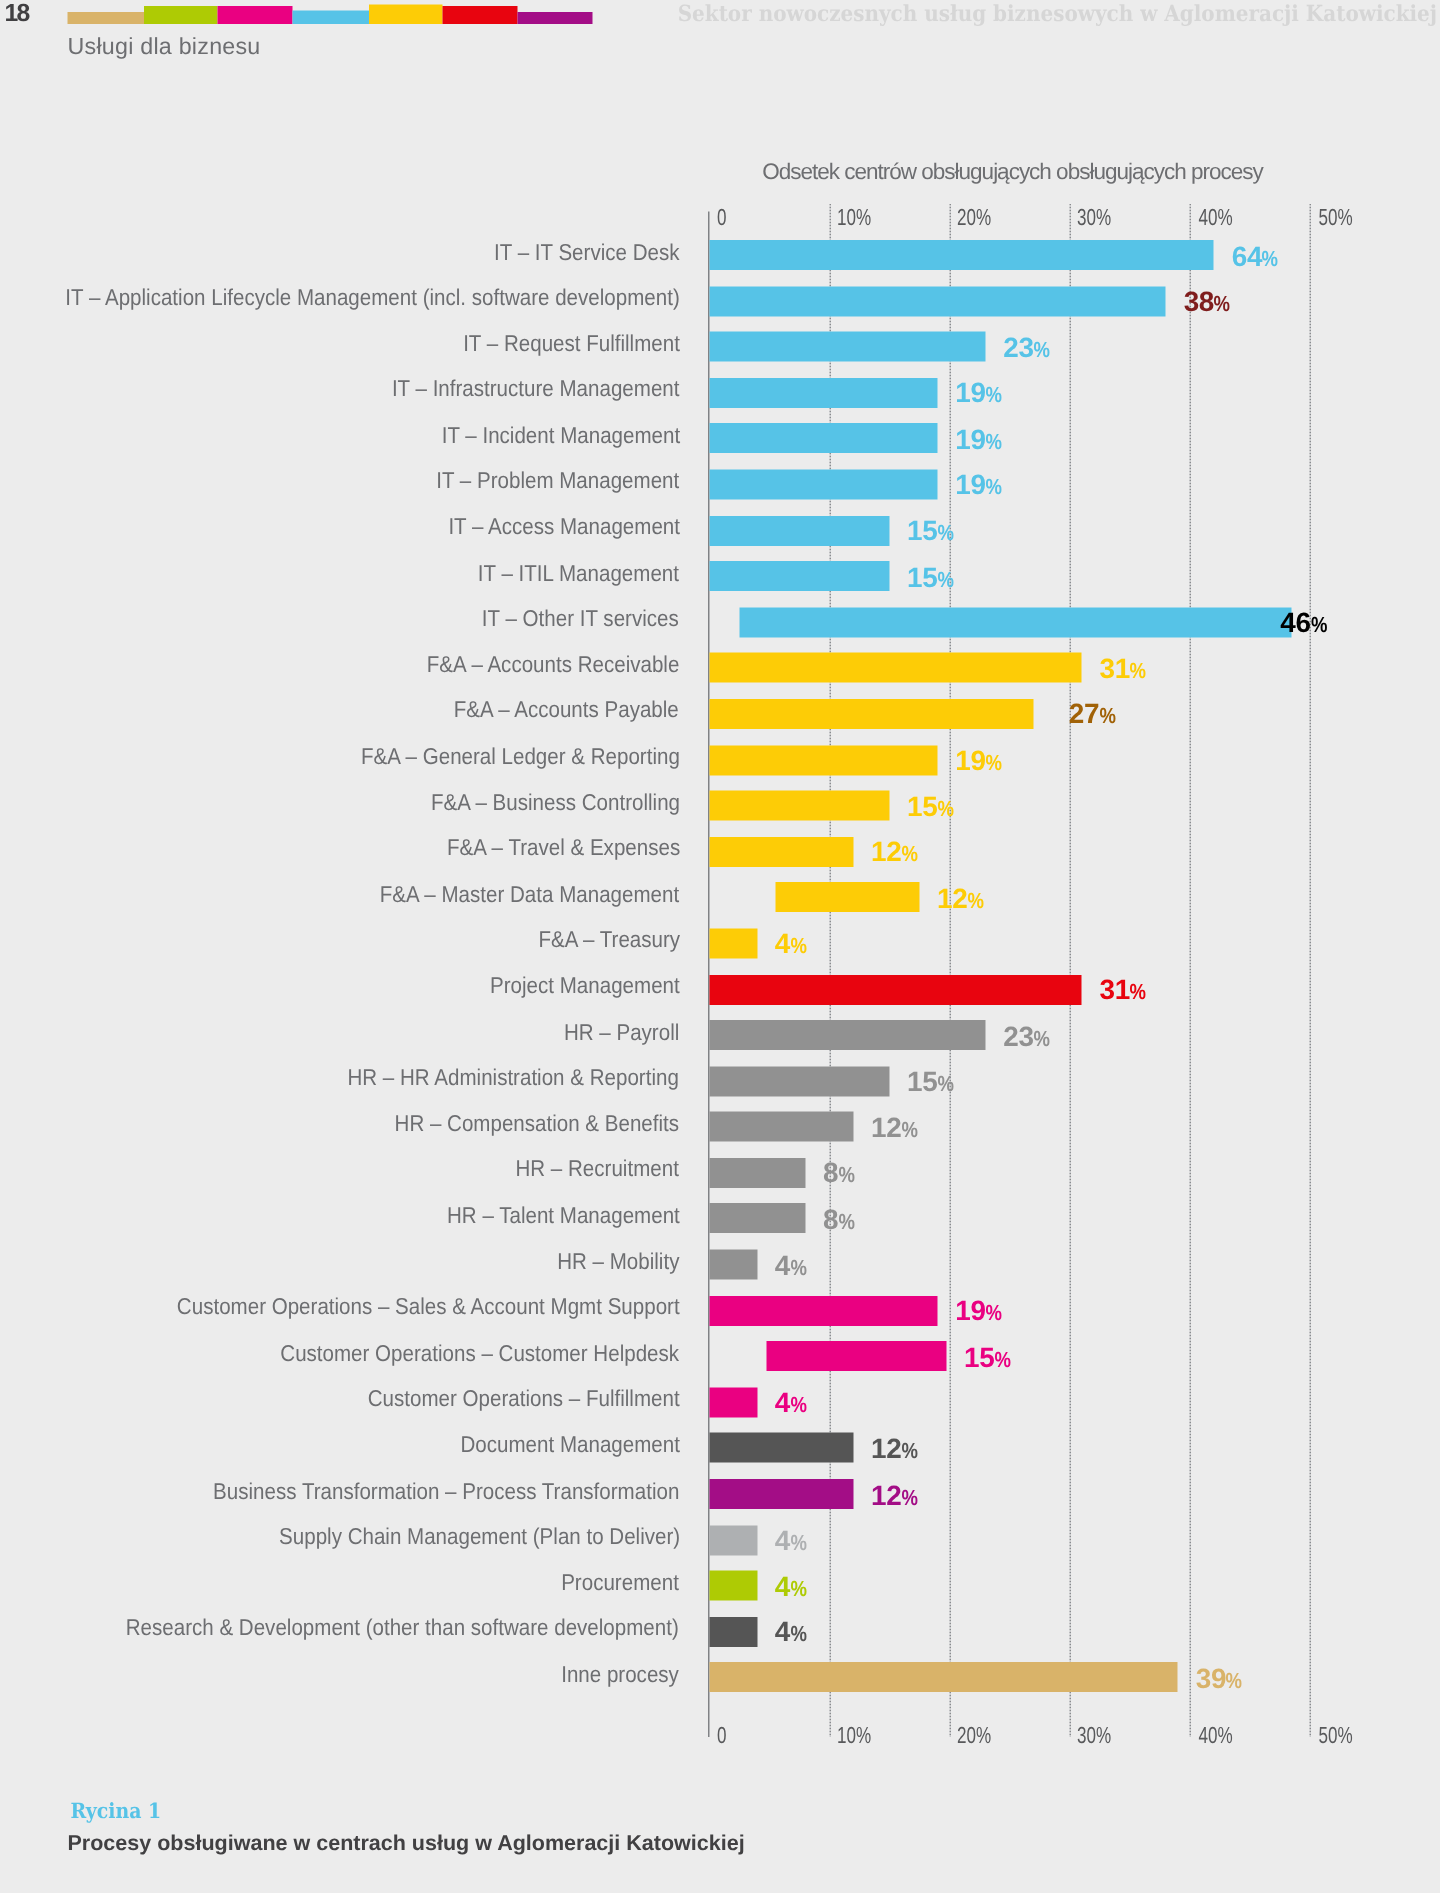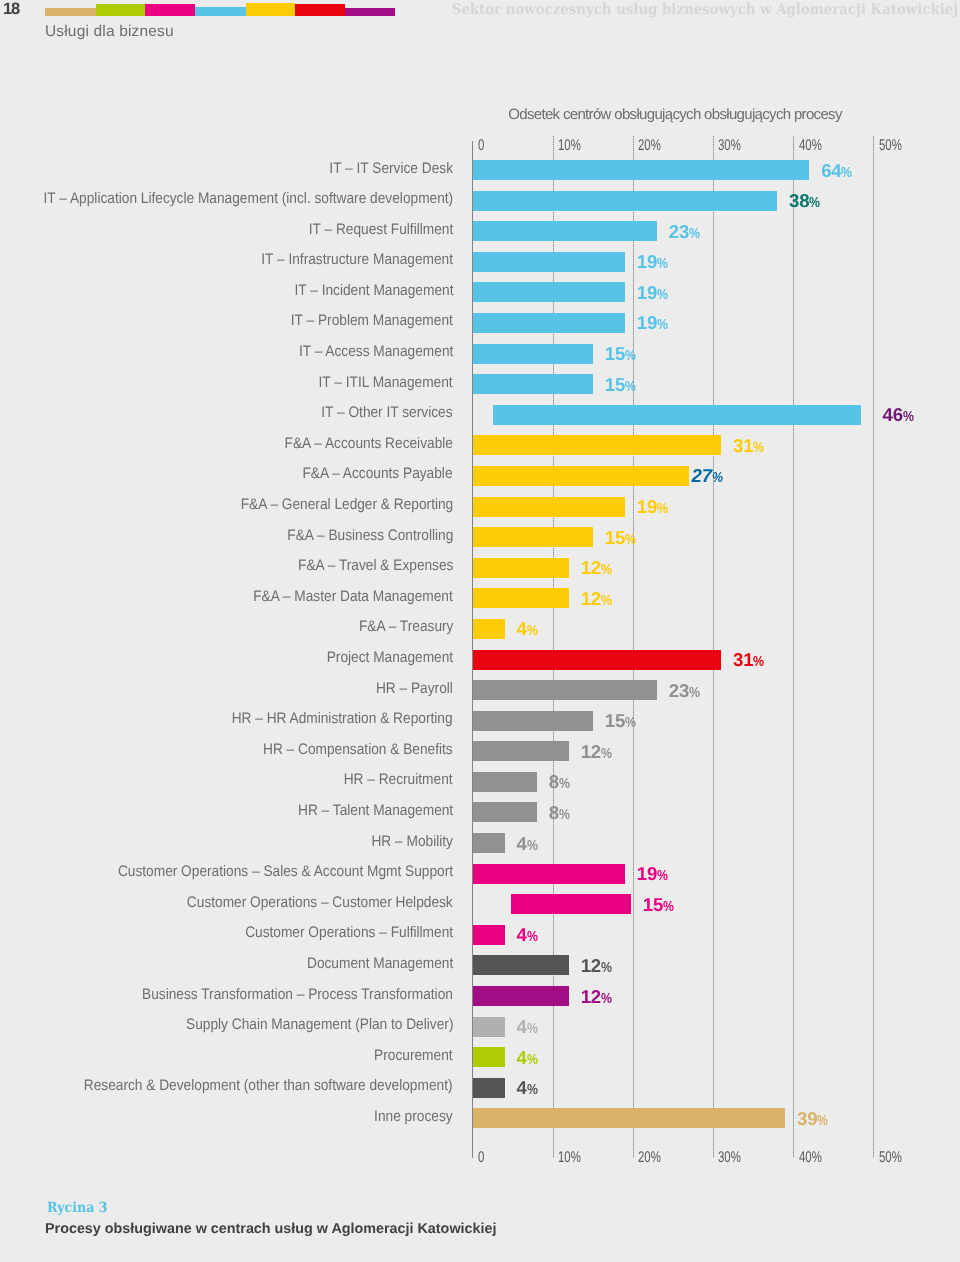--- a/index.html
+++ b/index.html
@@ -85,21 +85,21 @@
       </div>
     <div class="plot" id="plot">
         <div class="row" style="height: 30.6px;">
           <div class="rowlabel">IT – IT Service Desk</div>
           <div class="bar" style="width: 336.672px; height: 20px; background: rgb(86, 195, 231);"></div>
           <div class="val" style="left: 348.672px; color: rgb(86, 195, 231);"><span>64</span><span class="pct">%</span></div>
         </div>
         <div class="row" style="height: 30.6px;">
           <div class="rowlabel">IT – Application Lifecycle Management (incl. software development)</div>
           <div class="bar" style="width: 304.608px; height: 20px; background: rgb(86, 195, 231);"></div>
-          <div class="val" style="left: 316.608px; color: #0f766e;"><span>38</span><span class="pct">%</span></div>
+          <div class="val" style="left: 316.608px; color: #7f1d1d;"><span>38</span><span class="pct">%</span></div>
         </div>
         <div class="row" style="height: 30.6px;">
           <div class="rowlabel">IT – Request Fulfillment</div>
           <div class="bar" style="width: 184.368px; height: 20px; background: rgb(86, 195, 231);"></div>
           <div class="val" style="left: 196.368px; color: rgb(86, 195, 231);"><span>23</span><span class="pct">%</span></div>
         </div>
         <div class="row" style="height: 30.6px;">
           <div class="rowlabel">IT – Infrastructure Management</div>
           <div class="bar" style="width: 152.304px; height: 20px; background: rgb(86, 195, 231);"></div>
           <div class="val" style="left: 164.304px; color: rgb(86, 195, 231);"><span>19</span><span class="pct">%</span></div>
@@ -120,48 +120,48 @@
           <div class="val" style="left: 132.24px; color: rgb(86, 195, 231);"><span>15</span><span class="pct">%</span></div>
         </div>
         <div class="row" style="height: 30.6px;">
           <div class="rowlabel">IT – ITIL Management</div>
           <div class="bar" style="width: 120.24px; height: 20px; background: rgb(86, 195, 231);"></div>
           <div class="val" style="left: 132.24px; color: rgb(86, 195, 231);"><span>15</span><span class="pct">%</span></div>
         </div>
         <div class="row" style="height: 30.6px; margin-left: 20px;">
           <div class="rowlabel">IT – Other IT services</div>
           <div class="bar" style="width: 368.736px; height: 20px; background: rgb(86, 195, 231);"></div>
-          <div class="val" style="left: 390px; color: #701a75;"><span>46</span><span class="pct">%</span></div>
+          <div class="val" style="left: 361px; color: #000000;"><span>46</span><span class="pct">%</span></div>
         </div>
         <div class="row" style="height: 30.6px;">
           <div class="rowlabel">F&amp;A – Accounts Receivable</div>
           <div class="bar" style="width: 248.496px; height: 20px; background: rgb(253, 204, 6);"></div>
           <div class="val" style="left: 260.496px; color: rgb(253, 204, 6);"><span>31</span><span class="pct">%</span></div>
         </div>
         <div class="row" style="height: 30.6px;">
           <div class="rowlabel">F&amp;A – Accounts Payable</div>
           <div class="bar" style="width: 216.432px; height: 20px; background: rgb(253, 204, 6);"></div>
-          <div class="val" style="left: 219px; color: #0369a1; font-style: italic;"><span>27</span><span class="pct">%</span></div>
+          <div class="val" style="left: 240px; color: #a16207;"><span>27</span><span class="pct">%</span></div>
         </div>
         <div class="row" style="height: 30.6px;">
           <div class="rowlabel">F&amp;A – General Ledger &amp; Reporting</div>
           <div class="bar" style="width: 152.304px; height: 20px; background: rgb(253, 204, 6);"></div>
           <div class="val" style="left: 164.304px; color: rgb(253, 204, 6);"><span>19</span><span class="pct">%</span></div>
         </div>
         <div class="row" style="height: 30.6px;">
           <div class="rowlabel">F&amp;A – Business Controlling</div>
           <div class="bar" style="width: 120.24px; height: 20px; background: rgb(253, 204, 6);"></div>
           <div class="val" style="left: 132.24px; color: rgb(253, 204, 6);"><span>15</span><span class="pct">%</span></div>
         </div>
         <div class="row" style="height: 30.6px;">
           <div class="rowlabel">F&amp;A – Travel &amp; Expenses</div>
           <div class="bar" style="width: 96.192px; height: 20px; background: rgb(253, 204, 6);"></div>
           <div class="val" style="left: 108.192px; color: rgb(253, 204, 6);"><span>12</span><span class="pct">%</span></div>
         </div>
-        <div class="row" style="height: 30.6px;">
+        <div class="row" style="height: 30.6px; margin-left: 44px;">
           <div class="rowlabel">F&amp;A – Master Data Management</div>
           <div class="bar" style="width: 96.192px; height: 20px; background: rgb(253, 204, 6);"></div>
           <div class="val" style="left: 108.192px; color: rgb(253, 204, 6);"><span>12</span><span class="pct">%</span></div>
         </div>
         <div class="row" style="height: 30.6px;">
           <div class="rowlabel">F&amp;A – Treasury</div>
           <div class="bar" style="width: 32.064px; height: 20px; background: rgb(253, 204, 6);"></div>
           <div class="val" style="left: 44.064px; color: rgb(253, 204, 6);"><span>4</span><span class="pct">%</span></div>
         </div>
         <div class="row" style="height: 30.6px;">
@@ -240,16 +240,16 @@
           <div class="val" style="left: 44.064px; color: rgb(85, 85, 85);"><span>4</span><span class="pct">%</span></div>
         </div>
         <div class="row" style="height: 30.6px;">
           <div class="rowlabel">Inne procesy</div>
           <div class="bar" style="width: 312.624px; height: 20px; background: rgb(217, 179, 105);"></div>
           <div class="val" style="left: 324.624px; color: rgb(217, 179, 105);"><span>39</span><span class="pct">%</span></div>
         </div>
       </div>
   </div>
 
-  <div class="cap-fig">Rycina 3</div>
+  <div class="cap-fig">Rycina 1</div>
   <div class="cap-title">Procesy obsługiwane w centrach usług w Aglomeracji Katowickiej</div>
 
 </div>
 
 </body></html>

